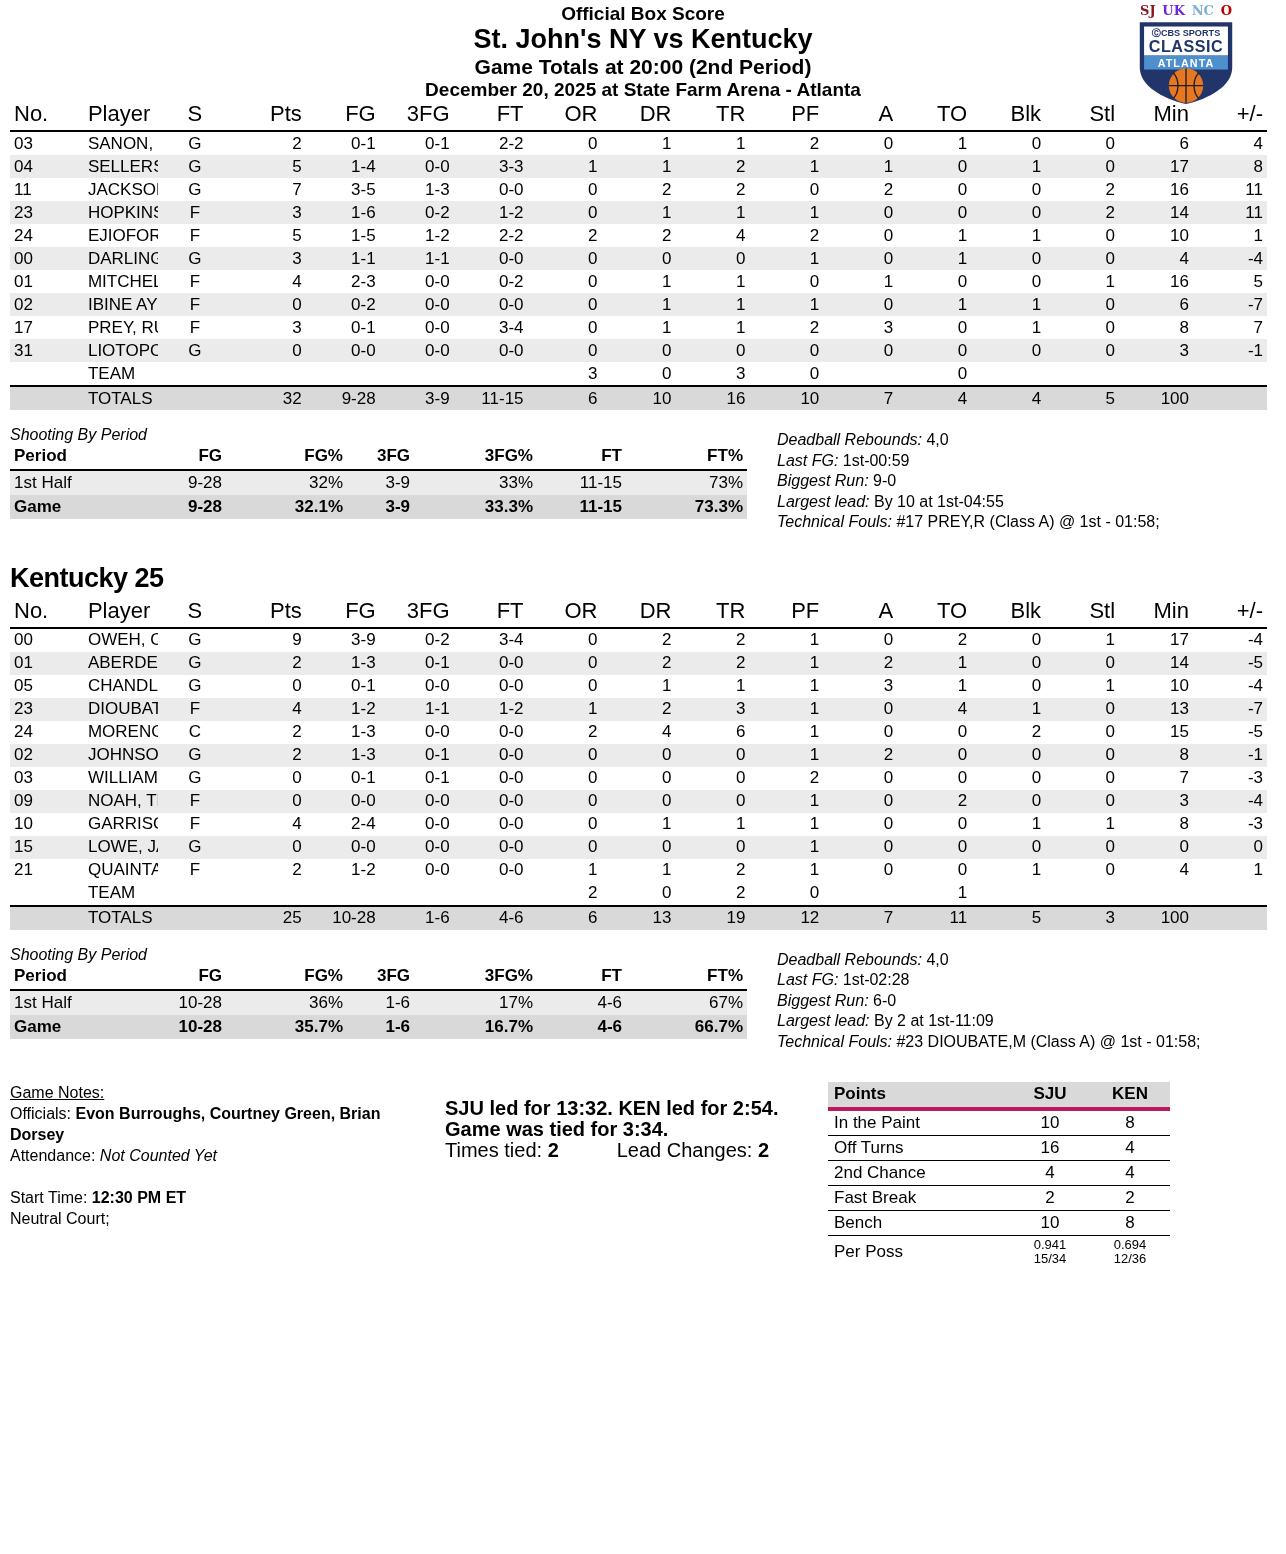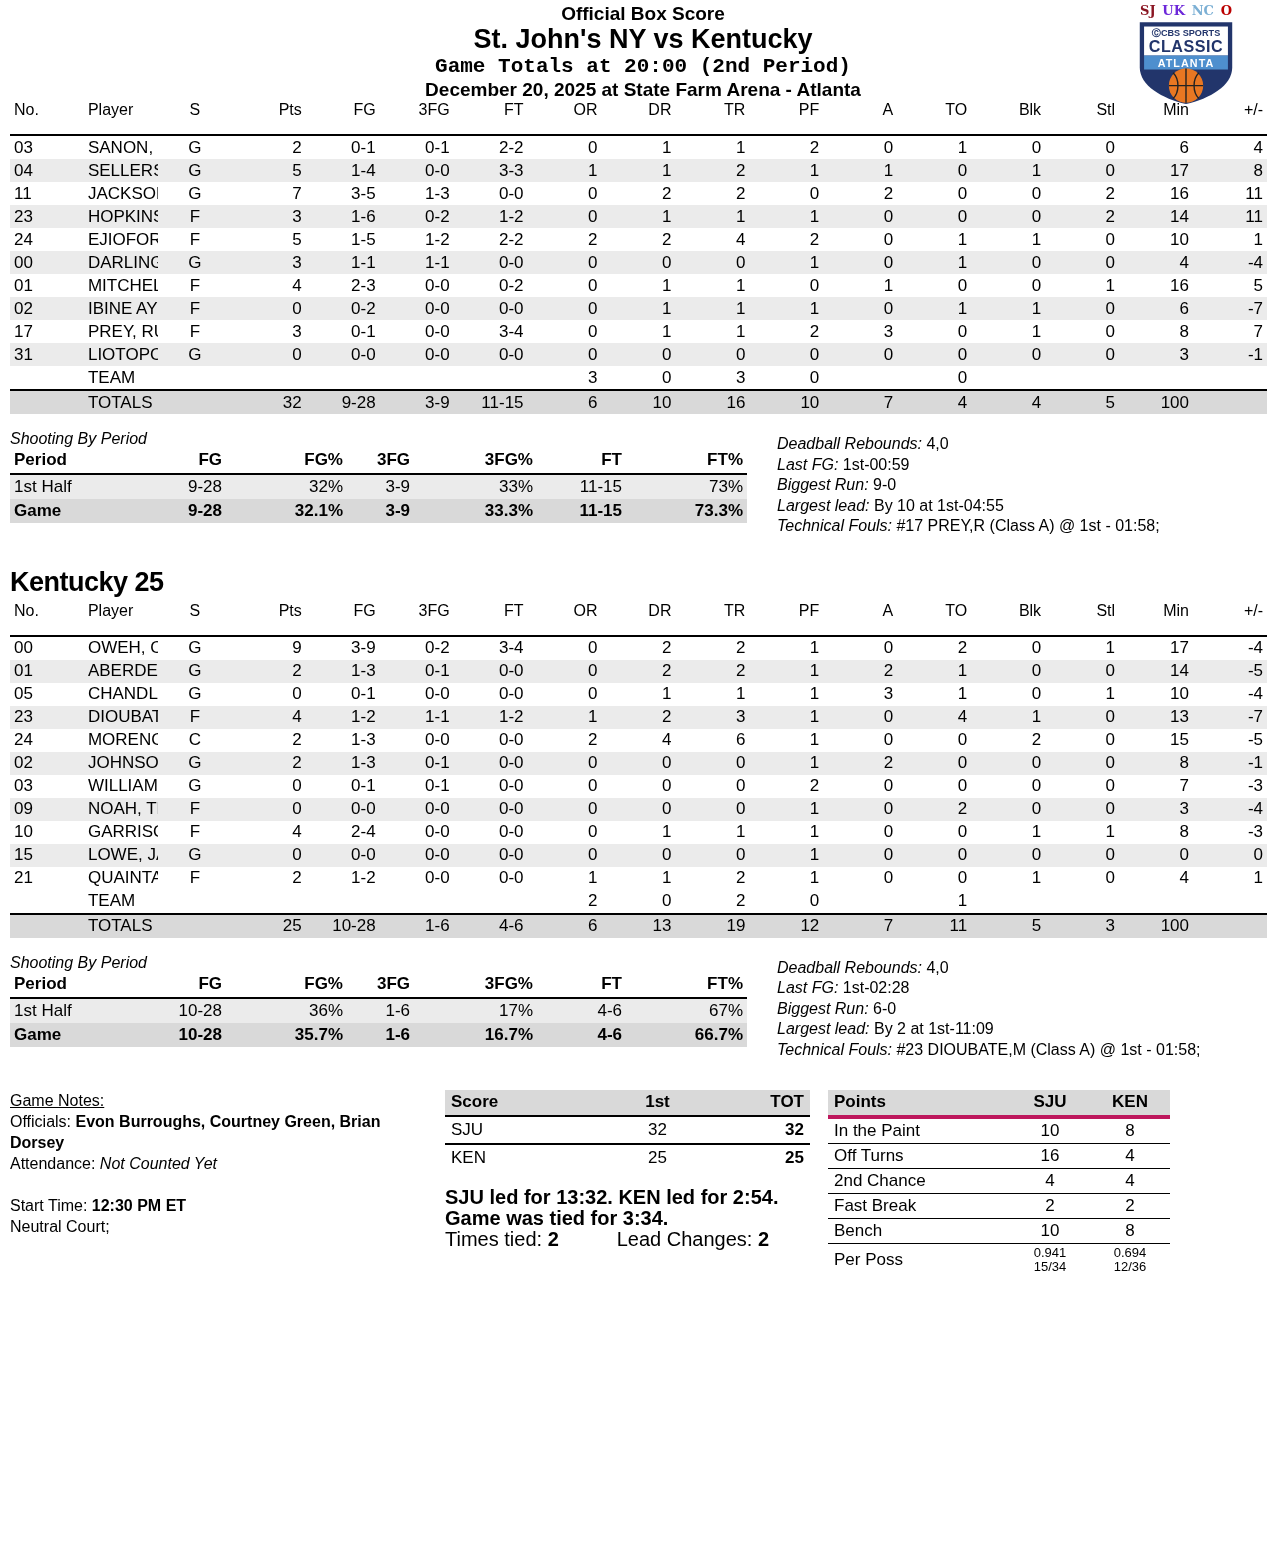--- a/index.html
+++ b/index.html
@@ -3,32 +3,32 @@
 <meta charset="utf-8">
 <style>
   * { box-sizing: border-box; }
   body { margin:0; background:#fff; color:#000; font-family:"Liberation Sans", sans-serif; }
   .page { width:1286px; height:1554px; position:relative; overflow:hidden; background:#fff; }
 
   
   .hdr { text-align:center; padding-top:3px; line-height:1.13; }
   .hdr .l1 { font-size:19px; font-weight:bold; }
   .hdr .l2 { font-size:27px; font-weight:bold; }
-  .hdr .l3 { font-size:21px; font-weight:bold;font-family:Liberation Mono, monospace; }
+  .hdr .l3 { font-size:21px; font-weight:bold; }
   .hdr .l4 { font-size:19px; font-weight:bold; }
 
   .logo-block { position:absolute; top:2px; right:50px; width:100px; }
   .mini-logos { display:flex; justify-content:space-between; padding:0 4px; height:17px; }
   .mini { font-size:13px; font-weight:bold; line-height:17px; font-family:"DejaVu Serif", serif; }
 
   
   .team-title { font-size:27px; font-weight:bold; margin:10px 0 3px 10px; letter-spacing:-0.5px; }
 
   table.box { border-collapse:collapse; table-layout:fixed; width:1257px; margin-left:10px; font-size:17px; }
-  table.box th { font-weight:normal; font-size:16px; border-bottom:2px solid #000; padding:1px 4px 15px; white-space:nowrap; }
+  table.box th { font-weight:normal; font-size:22px; border-bottom:2px solid #000; padding:1px 4px 3px; white-space:nowrap; }
   table.box td { padding:1.5px 4px; white-space:nowrap; overflow:hidden; }
   table.box .c-l { text-align:left; }
   table.box .c-c { text-align:center; }
   table.box .c-r { text-align:right; }
   tr.stripe { background:#ebebeb; }
   tr.totals-row { background:#d9d9d9; font-weight:normal; border-top:2px solid #000; }
 
   .sub-row { display:flex; margin:16px 0 0 10px; align-items:flex-start; }
   .shoot-wrap { width:737px; }
   .shoot-title { font-style:italic; font-size:16px; margin-bottom:1px; }
@@ -750,46 +750,20 @@
     <div class="gn">
       <div class="gn-title">Game Notes:</div>
       <div><span>Officials:</span> <span class="b">Evon Burroughs, Courtney Green, Brian Dorsey</span></div>
       <div><span>Attendance:</span> <span class="i">Not Counted Yet</span></div>
       <div class="gap"></div>
       <div><span>Start Time:</span> <span class="b">12:30 PM ET</span></div>
       <div>Neutral Court;</div>
     </div>
 
     <div class="score-col">
-      <table class="score" id="score-table">
-        <colgroup>
-            <col style="width:150px">
-            <col style="width:125px">
-            <col style="width:90px">
-          </colgroup>
-        <thead>
-            <tr>
-              <th class="a-l">Score</th>
-              <th class="a-c">1st</th>
-              <th class="a-r">TOT</th>
-            </tr>
-          </thead>
-        <tbody>
-            <tr>
-              <td class="a-l">SJU</td>
-              <td class="a-c">32</td>
-              <td class="a-r tot">32</td>
-            </tr>
-            <tr>
-              <td class="a-l">KEN</td>
-              <td class="a-c">25</td>
-              <td class="a-r tot">25</td>
-            </tr>
-          </tbody>
-      </table>
       <div class="lead-text">
         <div class="b">SJU led for 13:32. KEN led for 2:54.</div>
         <div class="b">Game was tied for 3:34.</div>
         <div class="tied-row">
           <div><span>Times tied:</span> <span class="b">2</span></div>
           <div class="seg2"><span>Lead Changes:</span> <span class="b">2</span></div>
         </div>
       </div>
     </div>
 

